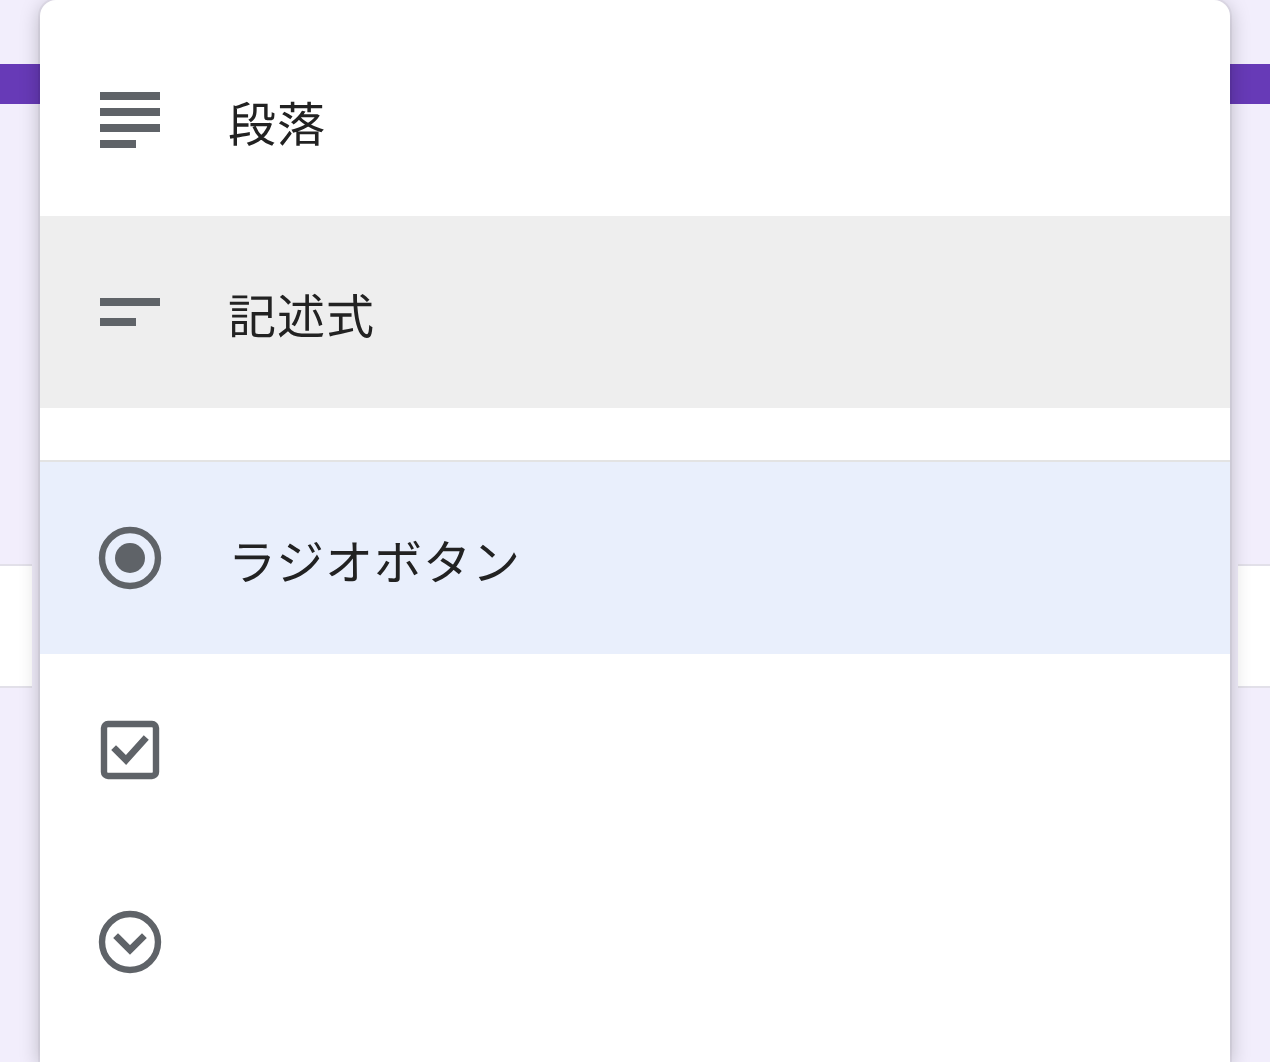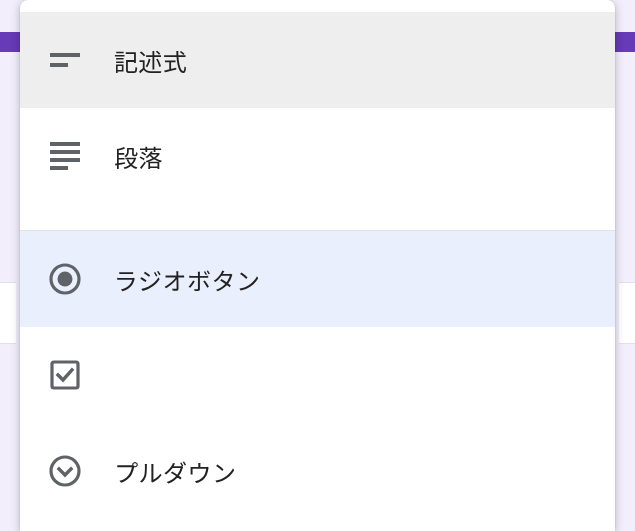--- a/index.html
+++ b/index.html
@@ -85,40 +85,40 @@
 <body>
 
 <div class="purple-stripe purple-left"></div>
 <div class="purple-stripe purple-right"></div>
 <div class="pale-stripe pale-left"></div>
 <div class="pale-stripe pale-right"></div>
 
 <div class="menu">
   <div class="spacer-top"></div>
 
-  <div class="item hover">
-    <span class="icon-slot">
-      <svg width="30" height="20" viewBox="0 0 30 20">
-        <rect x="0" y="3" width="30" height="4" fill="#5f6368"></rect>
-        <rect x="0" y="13" width="18" height="4" fill="#5f6368"></rect>
-      </svg>
-    </span>
-    <span class="label">記述式</span>
-  </div>
-
   <div class="item">
     <span class="icon-slot">
       <svg width="30" height="28" viewBox="0 0 30 28">
         <rect x="0" y="0" width="30" height="4" fill="#5f6368"></rect>
         <rect x="0" y="8" width="30" height="4" fill="#5f6368"></rect>
         <rect x="0" y="16" width="30" height="4" fill="#5f6368"></rect>
         <rect x="0" y="24" width="18" height="4" fill="#5f6368"></rect>
       </svg>
     </span>
     <span class="label">段落</span>
+  </div>
+
+  <div class="item hover">
+    <span class="icon-slot">
+      <svg width="30" height="20" viewBox="0 0 30 20">
+        <rect x="0" y="3" width="30" height="4" fill="#5f6368"></rect>
+        <rect x="0" y="13" width="18" height="4" fill="#5f6368"></rect>
+      </svg>
+    </span>
+    <span class="label">記述式</span>
   </div>
 
   <div class="spacer"></div>
   <div class="divider"></div>
 
   <div class="item selected">
     <span class="icon-slot">
       <svg width="34" height="34" viewBox="0 0 34 34">
         <circle cx="17" cy="17" r="14" fill="none" stroke="#5f6368" stroke-width="3.2"></circle>
         <circle cx="17" cy="17" r="7.5" fill="#5f6368"></circle>
@@ -136,15 +136,14 @@
     </span>
   </div>
 
   <div class="item">
     <span class="icon-slot">
       <svg width="34" height="34" viewBox="0 0 34 34">
         <circle cx="17" cy="17" r="14" fill="none" stroke="#5f6368" stroke-width="3.2"></circle>
         <path d="M11 15 L17 21 L23 15" fill="none" stroke="#5f6368" stroke-width="3.4" stroke-linecap="square" stroke-linejoin="miter"></path>
       </svg>
     </span>
-    <span class="label">プルダウン</span>
   </div>
 </div>
 
 </body></html>

